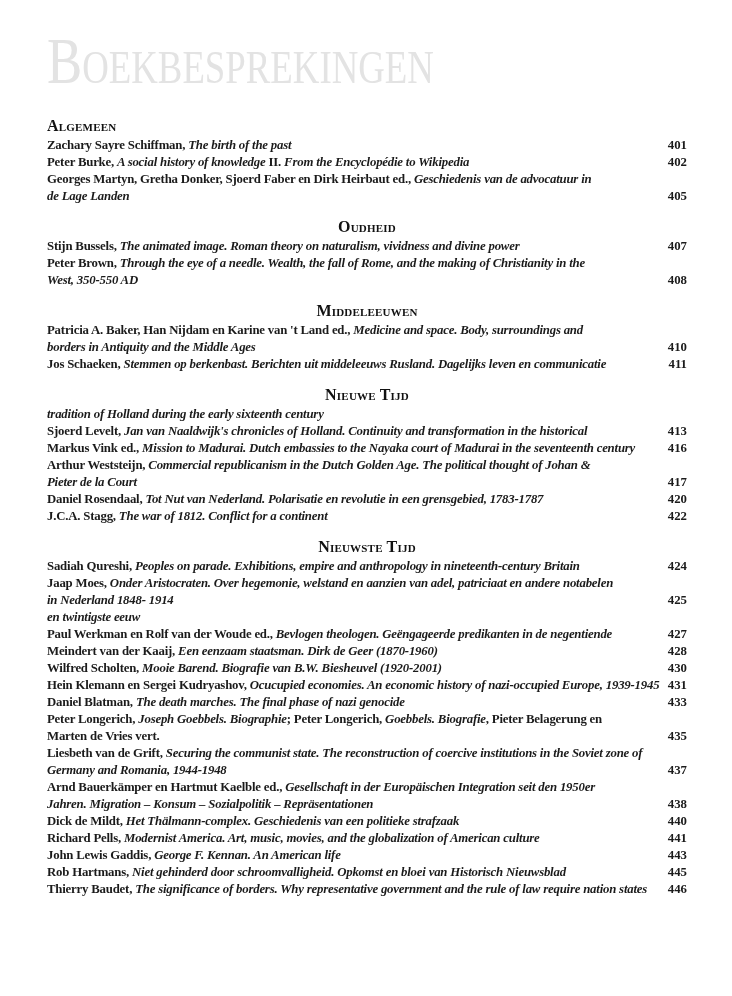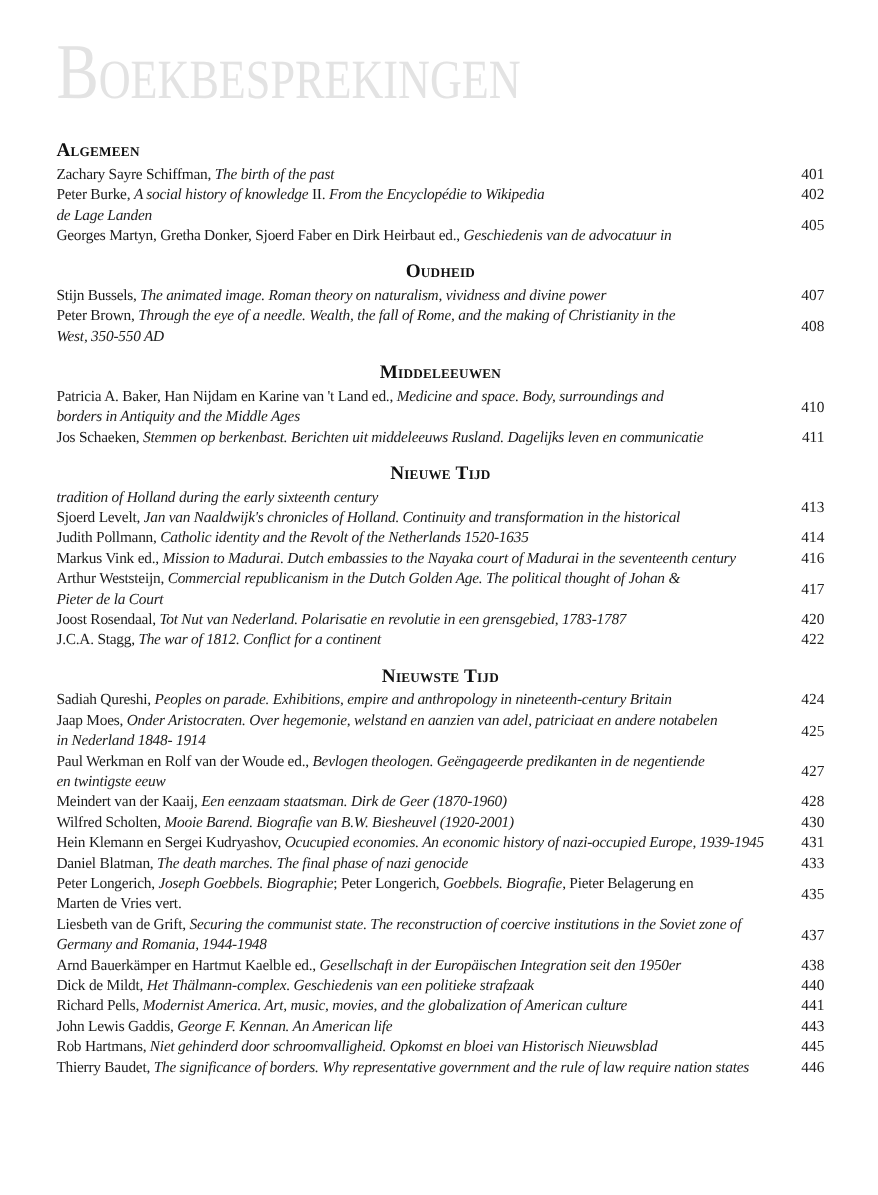--- a/index.html
+++ b/index.html
@@ -36,24 +36,25 @@
     font-variant: small-caps;
     font-weight: bold;
     font-size: 16px;
     line-height: 20px;
     letter-spacing: 0.2px;
     margin: 0 0 1px 0;
     color: #111111;
   }
   .entry {
     display: flex;
-    align-items: center;
+    align-items: flex-end;
     font-size: 12.8px;
     line-height: 17px;
     letter-spacing: -0.2px;
+    font-weight: bold;
   }
   .entry-text { flex: 1 1 auto; min-width: 0; }
   .entry-text .line { white-space: nowrap; }
   .seg-i { font-style: italic; }
   .seg-r { font-style: normal; }
   .entry-page {
     flex: 0 0 auto;
     padding-left: 8px;
     text-align: right;
     letter-spacing: 0px;
@@ -78,22 +79,22 @@
   <div class="entry">
     <div class="entry-text">
               <div class="line"><span class="seg-r">Peter Burke, </span><span class="seg-i">A social history of knowledge </span><span class="seg-r">II. </span><span class="seg-i">From the Encyclopédie to Wikipedia</span></div>
             </div>
     <div class="entry-page">402</div>
   </div>
 
 
   <div class="entry">
     <div class="entry-text">
+              <div class="line"><span class="seg-r">Georges Martyn, Gretha Donker, Sjoerd Faber en Dirk Heirbaut ed., </span><span class="seg-i">Geschiedenis van de advocatuur in</span></div>
               <div class="line"><span class="seg-i">de Lage Landen</span></div>
-              <div class="line"><span class="seg-r">Georges Martyn, Gretha Donker, Sjoerd Faber en Dirk Heirbaut ed., </span><span class="seg-i">Geschiedenis van de advocatuur in</span></div>
             </div>
     <div class="entry-page">405</div>
   </div>
 </div>
   </section>
 
   <section class="section">
     <h2 class="section-heading">Oudheid</h2>
     <div class="entries">
   <div class="entry">
@@ -137,46 +138,40 @@
     <h2 class="section-heading">Nieuwe Tijd</h2>
     <div class="entries">
   <div class="entry">
     <div class="entry-text">
               <div class="line"><span class="seg-i">tradition of Holland during the early sixteenth century</span></div>
               <div class="line"><span class="seg-r">Sjoerd Levelt, </span><span class="seg-i">Jan van Naaldwijk's chronicles of Holland. Continuity and transformation in the historical</span></div>
             </div>
     <div class="entry-page">413</div>
   </div>
 
-  <div class="entry">
-    <div class="entry-text">
-              <div class="line"><span class="seg-r">Judith Pollmann, </span><span class="seg-i">Catholic identity and the Revolt of the Netherlands 1520-1635</span></div>
-            </div>
-    <div class="entry-page">414</div>
-  </div>
 
   <div class="entry">
     <div class="entry-text">
               <div class="line"><span class="seg-r">Markus Vink ed., </span><span class="seg-i">Mission to Madurai. Dutch embassies to the Nayaka court of Madurai in the seventeenth century</span></div>
             </div>
     <div class="entry-page">416</div>
   </div>
 
   <div class="entry">
     <div class="entry-text">
               <div class="line"><span class="seg-r">Arthur Weststeijn, </span><span class="seg-i">Commercial republicanism in the Dutch Golden Age. The political thought of Johan &amp;</span></div>
               <div class="line"><span class="seg-i">Pieter de la Court</span></div>
             </div>
     <div class="entry-page">417</div>
   </div>
 
 
   <div class="entry">
     <div class="entry-text">
-              <div class="line"><span class="seg-r">Joost Rosendaal, </span><span class="seg-i">Tot Nut van Nederland. Polarisatie en revolutie in een grensgebied, 1783-1787</span></div>
+              <div class="line"><span class="seg-r">Daniel Rosendaal, </span><span class="seg-i">Tot Nut van Nederland. Polarisatie en revolutie in een grensgebied, 1783-1787</span></div>
             </div>
     <div class="entry-page">420</div>
   </div>
 
   <div class="entry">
     <div class="entry-text">
               <div class="line"><span class="seg-r">J.C.A. Stagg, </span><span class="seg-i">The war of 1812. Conflict for a continent</span></div>
             </div>
     <div class="entry-page">422</div>
   </div>
@@ -196,22 +191,22 @@
   <div class="entry">
     <div class="entry-text">
               <div class="line"><span class="seg-r">Jaap Moes, </span><span class="seg-i">Onder Aristocraten. Over hegemonie, welstand en aanzien van adel, patriciaat en andere notabelen</span></div>
               <div class="line"><span class="seg-i">in Nederland 1848- 1914</span></div>
             </div>
     <div class="entry-page">425</div>
   </div>
 
   <div class="entry">
     <div class="entry-text">
+              <div class="line"><span class="seg-i">en twintigste eeuw</span></div>
               <div class="line"><span class="seg-r">Paul Werkman en Rolf van der Woude ed., </span><span class="seg-i">Bevlogen theologen. Geëngageerde predikanten in de negentiende</span></div>
-              <div class="line"><span class="seg-i">en twintigste eeuw</span></div>
             </div>
     <div class="entry-page">427</div>
   </div>
 
   <div class="entry">
     <div class="entry-text">
               <div class="line"><span class="seg-r">Meindert van der Kaaij, </span><span class="seg-i">Een eenzaam staatsman. Dirk de Geer (1870-1960)</span></div>
             </div>
     <div class="entry-page">428</div>
   </div>
@@ -249,20 +244,21 @@
     <div class="entry-text">
               <div class="line"><span class="seg-r">Liesbeth van de Grift, </span><span class="seg-i">Securing the communist state. The reconstruction of coercive institutions in the Soviet zone of</span></div>
               <div class="line"><span class="seg-i">Germany and Romania, 1944-1948</span></div>
             </div>
     <div class="entry-page">437</div>
   </div>
 
   <div class="entry">
     <div class="entry-text">
               <div class="line"><span class="seg-r">Arnd Bauerkämper en Hartmut Kaelble ed., </span><span class="seg-i">Gesellschaft in der Europäischen Integration seit den 1950er</span></div>
+              <div class="line"><span class="seg-i">Jahren. Migration – Konsum – Sozialpolitik – Repräsentationen</span></div>
             </div>
     <div class="entry-page">438</div>
   </div>
 
   <div class="entry">
     <div class="entry-text">
               <div class="line"><span class="seg-r">Dick de Mildt, </span><span class="seg-i">Het Thälmann-complex. Geschiedenis van een politieke strafzaak</span></div>
             </div>
     <div class="entry-page">440</div>
   </div>

